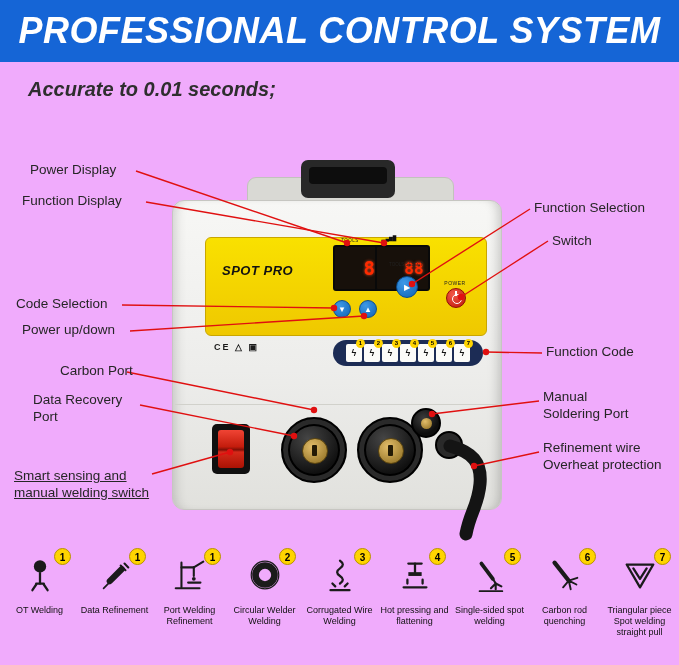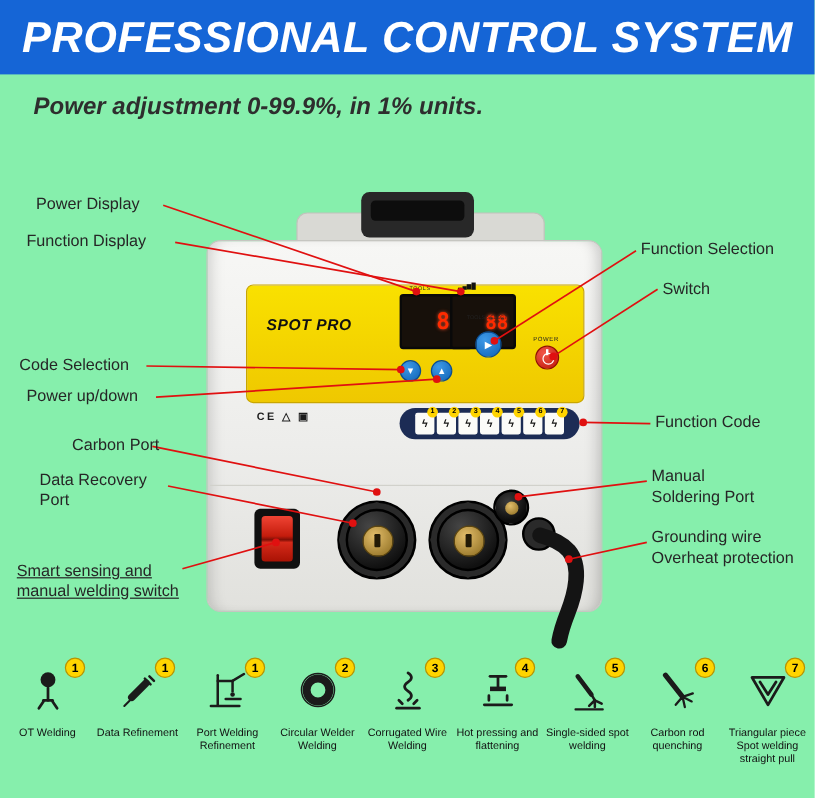--- a/index.html
+++ b/index.html
@@ -1,16 +1,16 @@
 <!DOCTYPE html>
 <html><head>
 <meta charset="utf-8">
 <style>
   html,body{margin:0;padding:0;background:#fff;}
-  .canvas{position:relative;width:679px;height:665px;background:#86efac;overflow:hidden;
+  .canvas{position:relative;width:679px;height:665px;background:#f0abfc;overflow:hidden;
           font-family:"Liberation Sans",sans-serif;}
 
   
   .hdr{position:absolute;left:0;top:0;width:679px;height:62px;background:#1565d6;
        display:flex;align-items:center;justify-content:center;}
   .hdr-title{color:#fff;font-size:36px;font-weight:bold;font-style:italic;letter-spacing:0.5px;white-space:nowrap;}
 
   
   .sub{position:absolute;left:28px;top:76px;color:#2e2e2e;font-weight:bold;font-style:italic;font-size:20px;line-height:1.35;}
 
@@ -92,21 +92,21 @@
 </head>
 <body>
 
 <div class="canvas">
 
   <div class="hdr">
     <span class="hdr-title">PROFESSIONAL CONTROL SYSTEM</span>
   </div>
 
   <div class="sub">
-    <div>Power adjustment 0-99.9%, in 1% units.</div>
+    <div>Accurate to 0.01 seconds;</div>
   </div>
 
   <div class="m-topplate"></div>
   <div class="m-handle"></div>
   <div class="m-handle-recess"></div>
   <div class="m-body"></div>
   <div class="m-seam"></div>
 
   <div class="panel"></div>
   <span class="brand">SPOT PRO</span>
@@ -218,21 +218,21 @@
   <div class="callout" style="left:16px;top:296px;">Code Selection</div>
   <div class="callout" style="left:22px;top:322px;">Power up/down</div>
   <div class="callout" style="left:60px;top:363px;">Carbon Port</div>
   <div class="callout" style="left:33px;top:392px;width:105px;">Data Recovery Port</div>
   <div class="callout u" style="left:14px;top:468px;width:152px;">Smart sensing and manual welding switch</div>
 
   <div class="callout" style="left:534px;top:200px;">Function Selection</div>
   <div class="callout" style="left:552px;top:233px;">Switch</div>
   <div class="callout" style="left:546px;top:344px;">Function Code</div>
   <div class="callout" style="left:543px;top:389px;width:100px;">Manual Soldering Port</div>
-  <div class="callout" style="left:543px;top:440px;width:125px;">Grounding wire Overheat protection</div>
+  <div class="callout" style="left:543px;top:440px;width:125px;">Refinement wire Overheat protection</div>
 
   <div class="feats">
 
     <div class="feat">
       <div class="feat-ic">
         <svg class="fi" viewBox="0 0 40 40" stroke="#1b1b1b" fill="none" stroke-width="2.4" stroke-linecap="round" stroke-linejoin="round">
           <circle cx="20" cy="11" r="6.5" fill="#1b1b1b" stroke="none"></circle>
             <path d="M20 18 V29"></path>
             <path d="M16 29 h8"></path>
             <path d="M16 30 l-4 6 M24 30 l4 6"></path>

